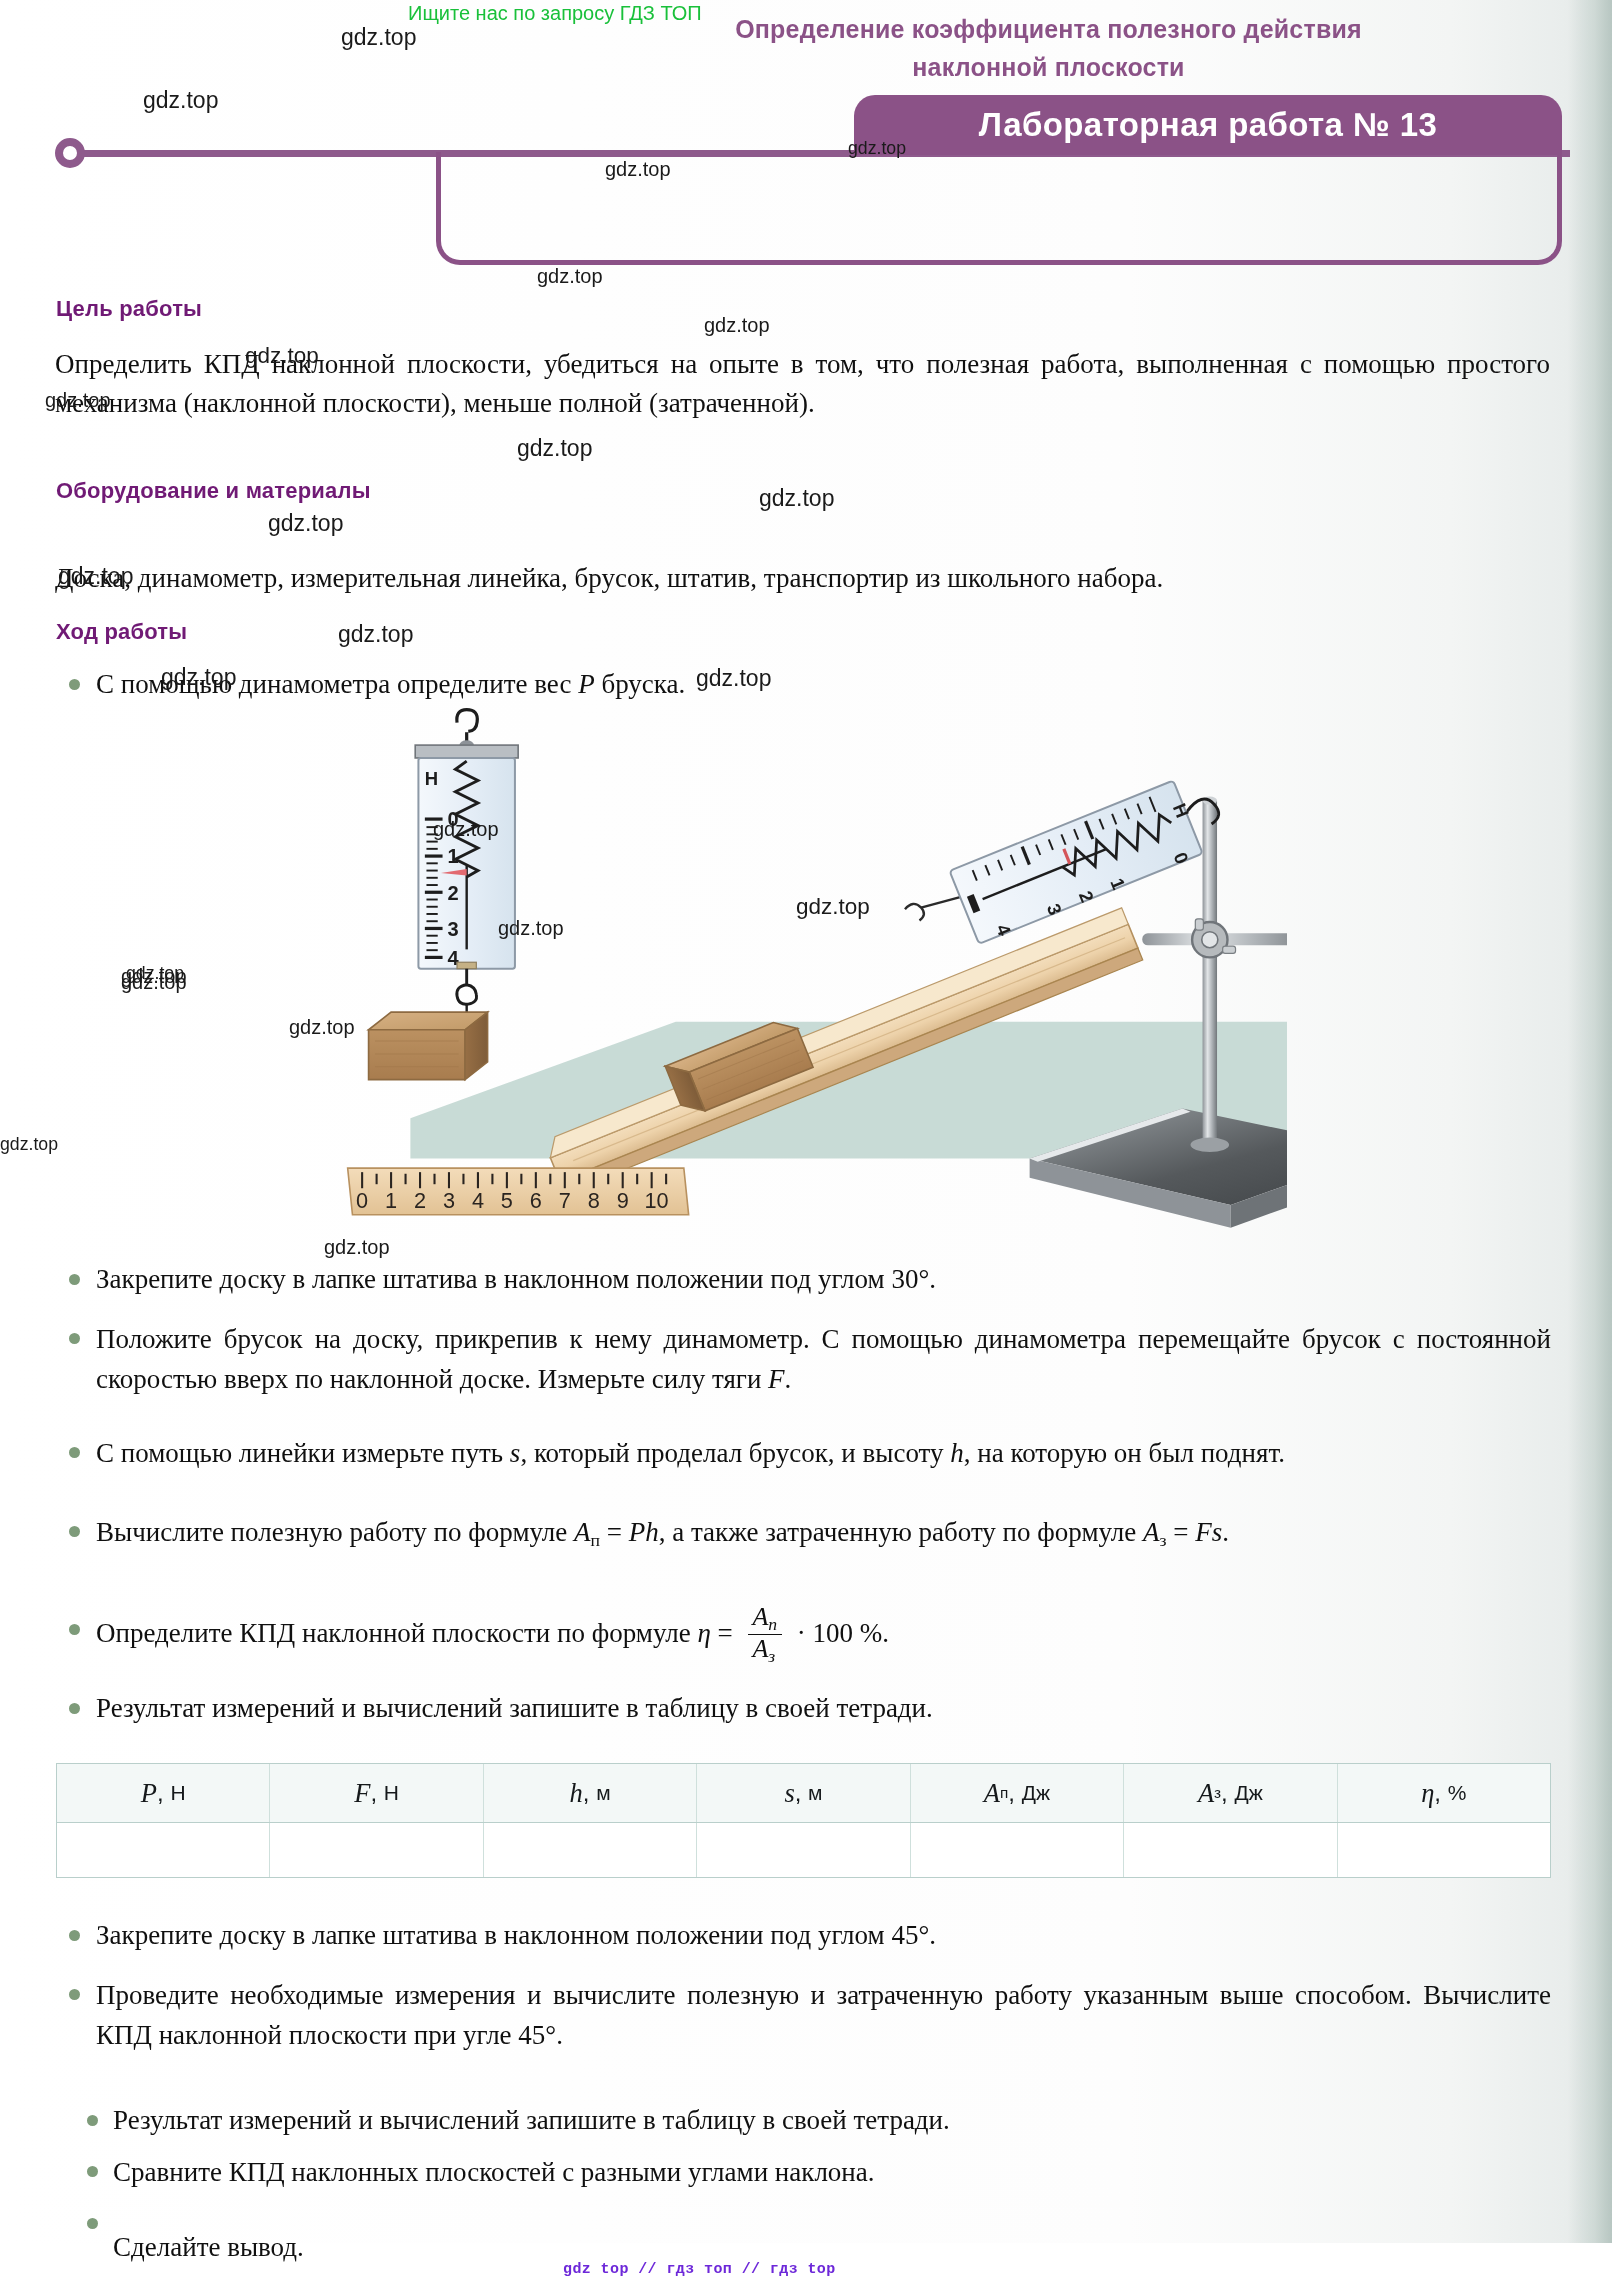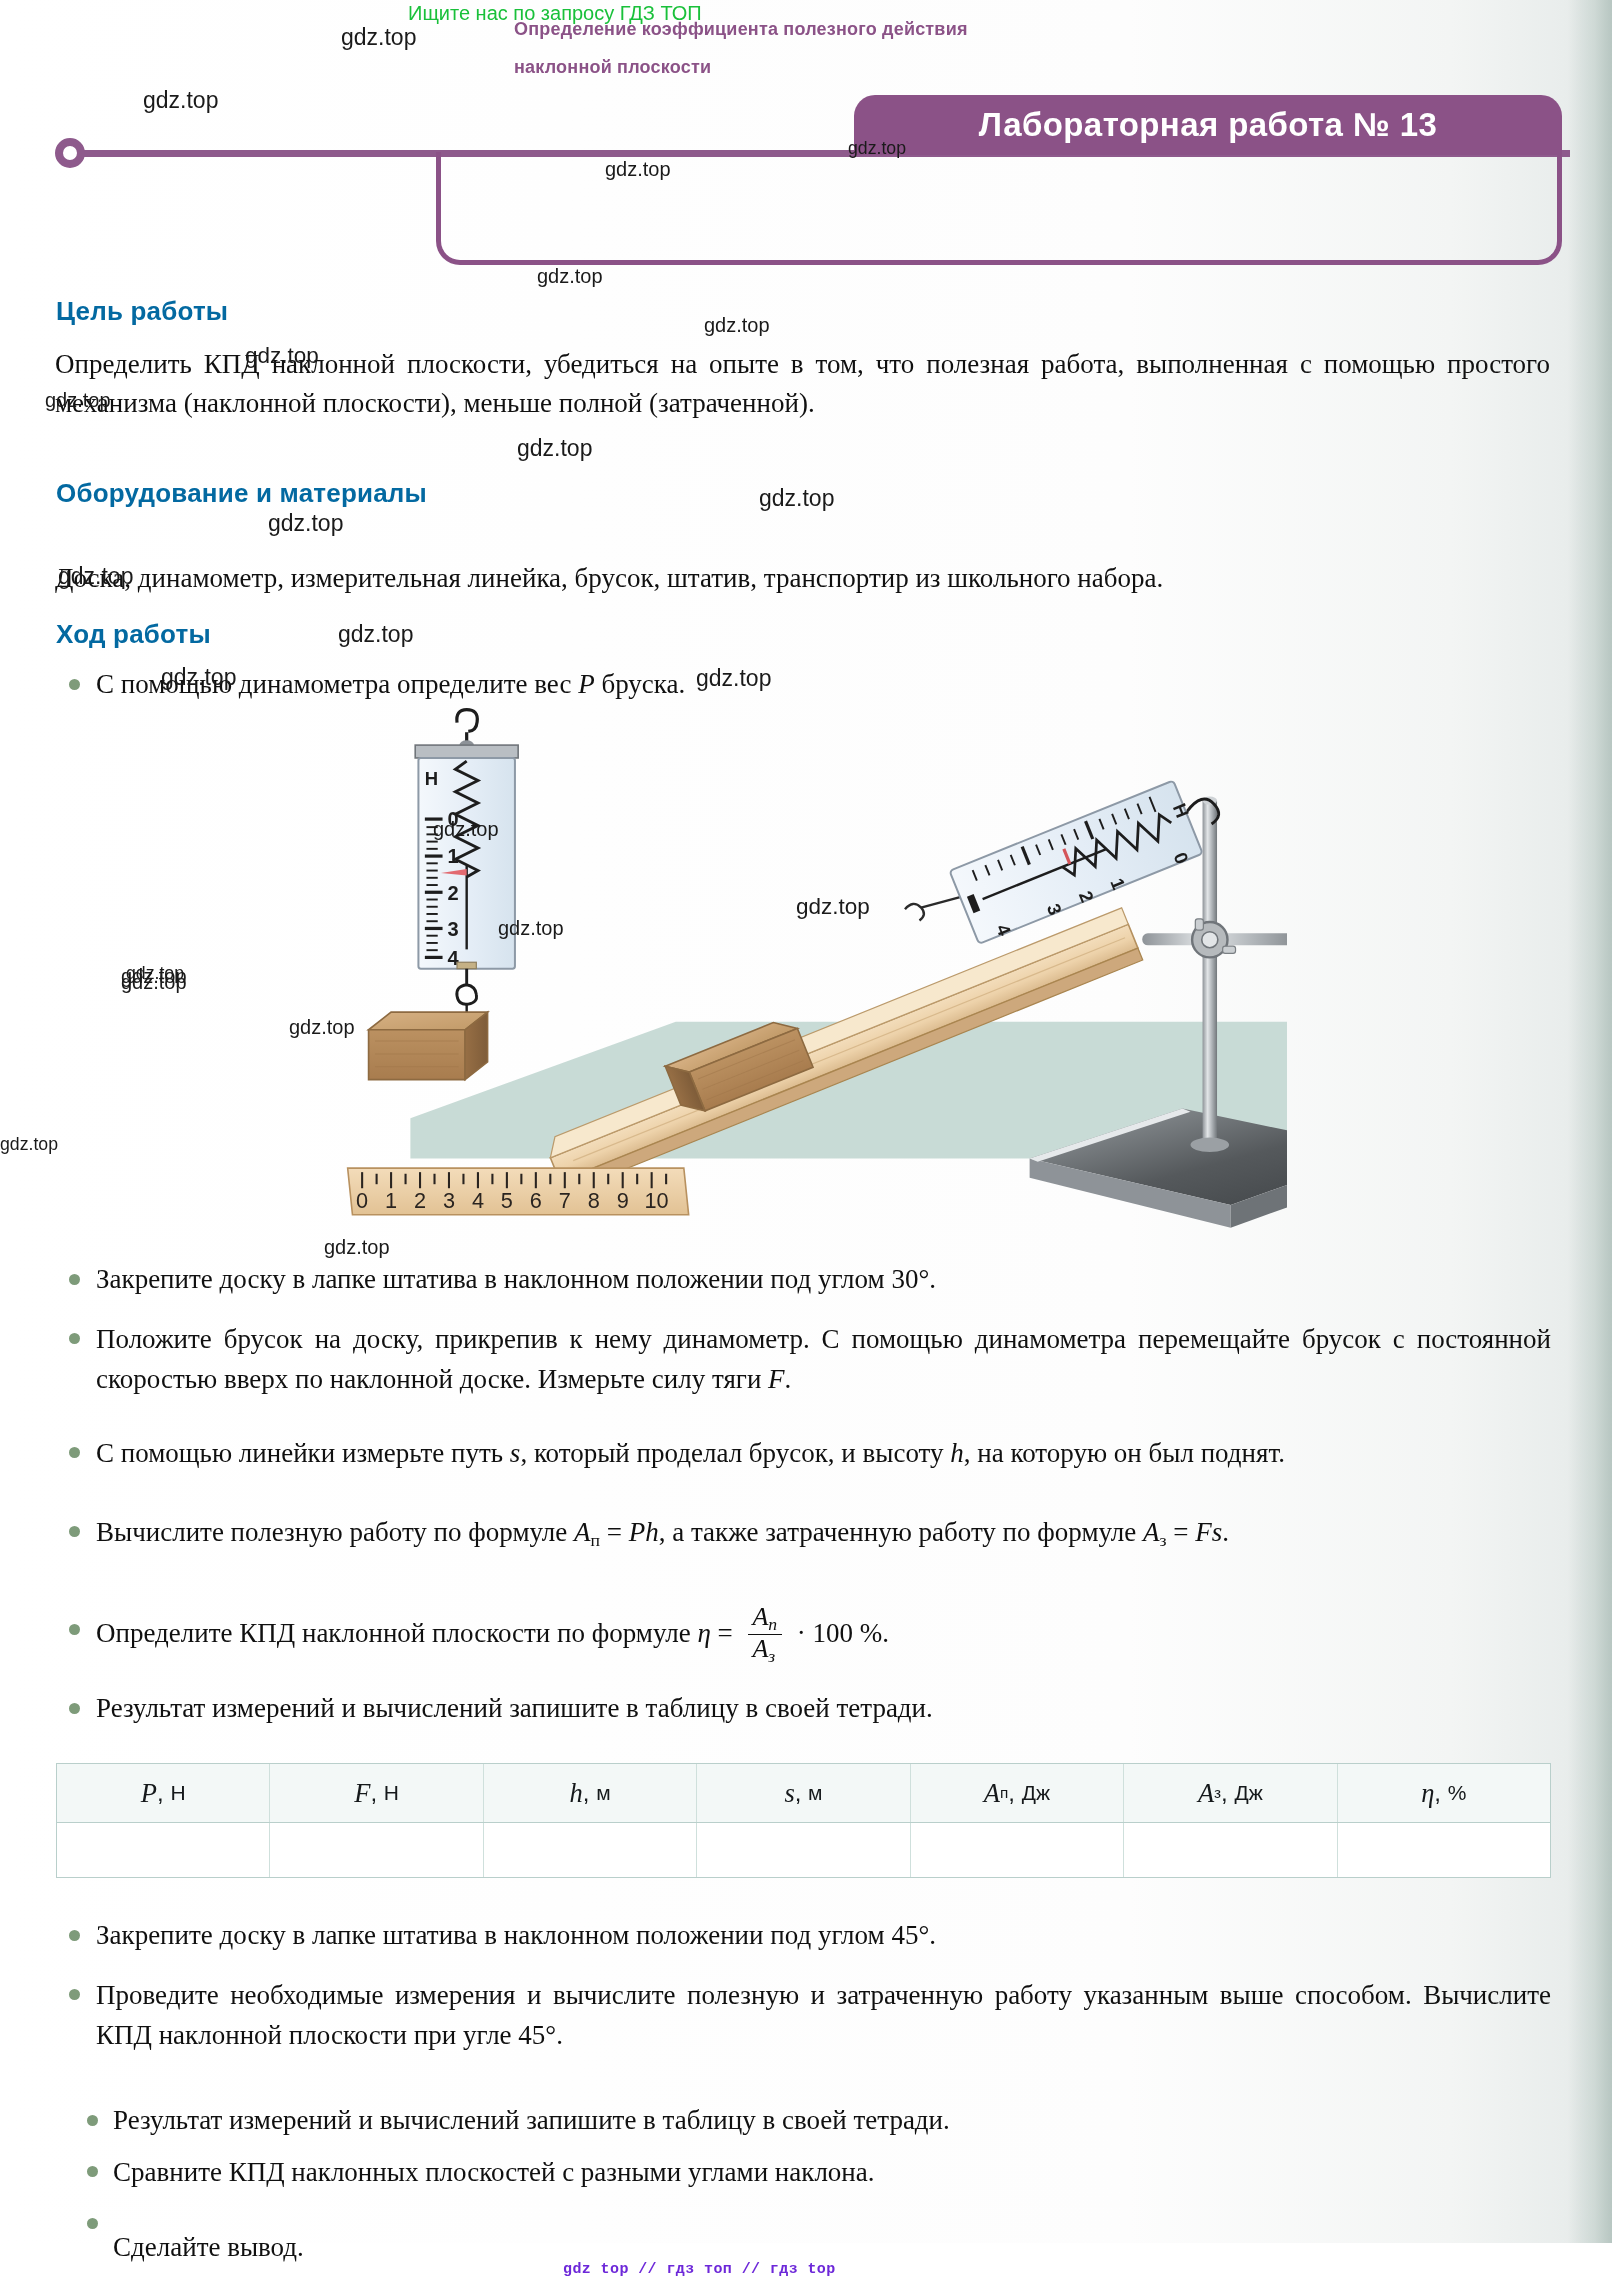--- a/index.html
+++ b/index.html
@@ -95,35 +95,35 @@
     border-top:none;
     border-bottom-left-radius:24px;border-bottom-right-radius:24px;
     box-sizing:border-box;
     z-index:6;
     background:transparent;
   }
   .banner-body-text{
     position:absolute;
     right:29px;top:9.6px;
     width:1069px;
-    text-align:left;
+    text-align:center;
     color:#8b5287;
     font-family:"Liberation Sans", sans-serif;
-    font-weight:bold;font-size:18px;
+    font-weight:bold;font-size:25px;
     line-height:38px;
     letter-spacing:0.2px;
   }
 
   
   .sec-head{
     position:absolute;
-    color:#0369a1;
+    color:#701a75;
     font-family:"Liberation Sans", sans-serif;
     font-weight:bold;
-    font-size:26px;
+    font-size:22px;
     letter-spacing:0.2px;
     white-space:nowrap;
   }
 
   
   .para{
     position:absolute;
     color:#101010;
     font-family:"Liberation Serif", serif;
     font-size:27px;

